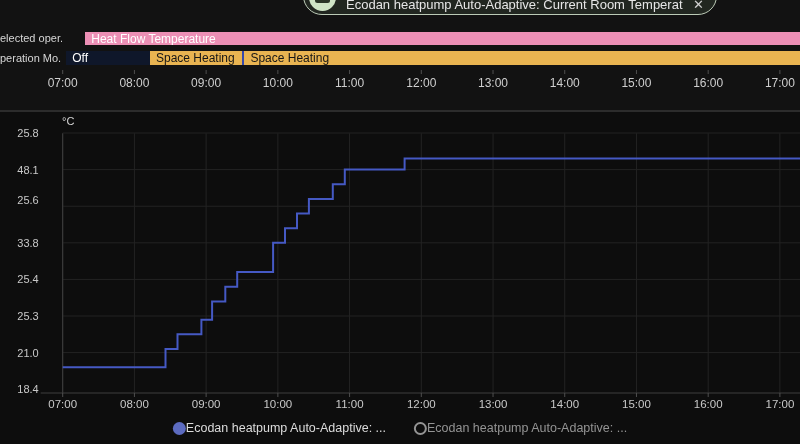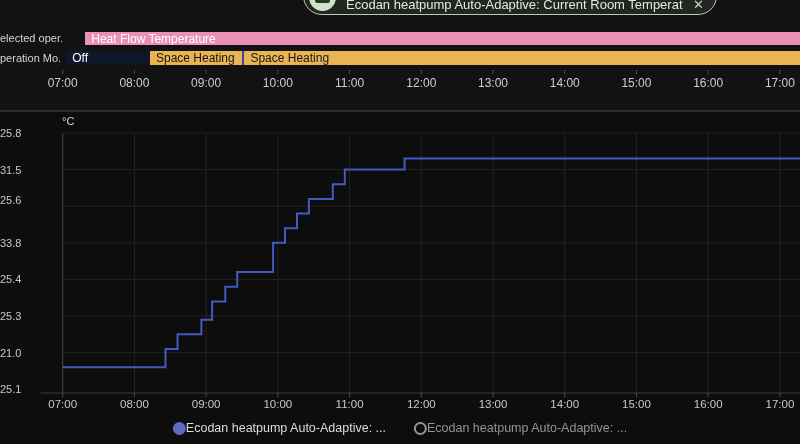--- a/index.html
+++ b/index.html
@@ -48,21 +48,21 @@
   
   .t-label{
     position:absolute;width:44px;text-align:center;color:#cfcfcf;
     font-size:12px;line-height:13px;z-index:5;
   }
   .x-label{
     position:absolute;width:44px;text-align:center;color:#c9c9c9;
     font-size:11.5px;line-height:13px;z-index:5;
   }
   .y-label{
-    position:absolute;left:0;width:56px;text-align:left;color:#c9c9c9;
+    position:absolute;left:0;width:56px;text-align:center;color:#c9c9c9;
     font-size:11px;line-height:12px;z-index:5;
   }
   #unit-label{left:62px;top:115px;color:#d6d6d6;font-size:11px;z-index:5;}
   
   #chart-svg{left:0;top:0;z-index:1;}
   
   #legend{
     left:50%;transform:translateX(-50%);top:421px;display:flex;gap:28px;
     align-items:center;z-index:5;
   }
@@ -153,27 +153,27 @@
     <div class="t-label" style="left: 471.02px; top: 77px;">13:00</div>
     <div class="t-label" style="left: 542.74px; top: 77px;">14:00</div>
     <div class="t-label" style="left: 614.46px; top: 77px;">15:00</div>
     <div class="t-label" style="left: 686.18px; top: 77px;">16:00</div>
     <div class="t-label" style="left: 757.9px; top: 77px;">17:00</div>
   </div>
 
 <div id="unit-label" class="abs">°C</div>
 <div id="y-axis" class="abs" style="left:0;top:0;width:0;height:0;">
     <div class="y-label" style="top: 127px;">25.8</div>
-    <div class="y-label" style="top: 163.6px;">31.5</div>
+    <div class="y-label" style="top: 163.6px;">48.1</div>
     <div class="y-label" style="top: 194px;">25.6</div>
     <div class="y-label" style="top: 236.8px;">33.8</div>
     <div class="y-label" style="top: 273.4px;">25.4</div>
     <div class="y-label" style="top: 310px;">25.3</div>
     <div class="y-label" style="top: 346.6px;">21.0</div>
-    <div class="y-label" style="top: 383.2px;">25.1</div>
+    <div class="y-label" style="top: 383.2px;">18.4</div>
   </div>
 <div id="x-axis" class="abs" style="left:0;top:0;width:0;height:0;">
     <div class="x-label" style="left: 40.7px; top: 398px;">07:00</div>
     <div class="x-label" style="left: 112.42px; top: 398px;">08:00</div>
     <div class="x-label" style="left: 184.14px; top: 398px;">09:00</div>
     <div class="x-label" style="left: 255.86px; top: 398px;">10:00</div>
     <div class="x-label" style="left: 327.58px; top: 398px;">11:00</div>
     <div class="x-label" style="left: 399.3px; top: 398px;">12:00</div>
     <div class="x-label" style="left: 471.02px; top: 398px;">13:00</div>
     <div class="x-label" style="left: 542.74px; top: 398px;">14:00</div>

